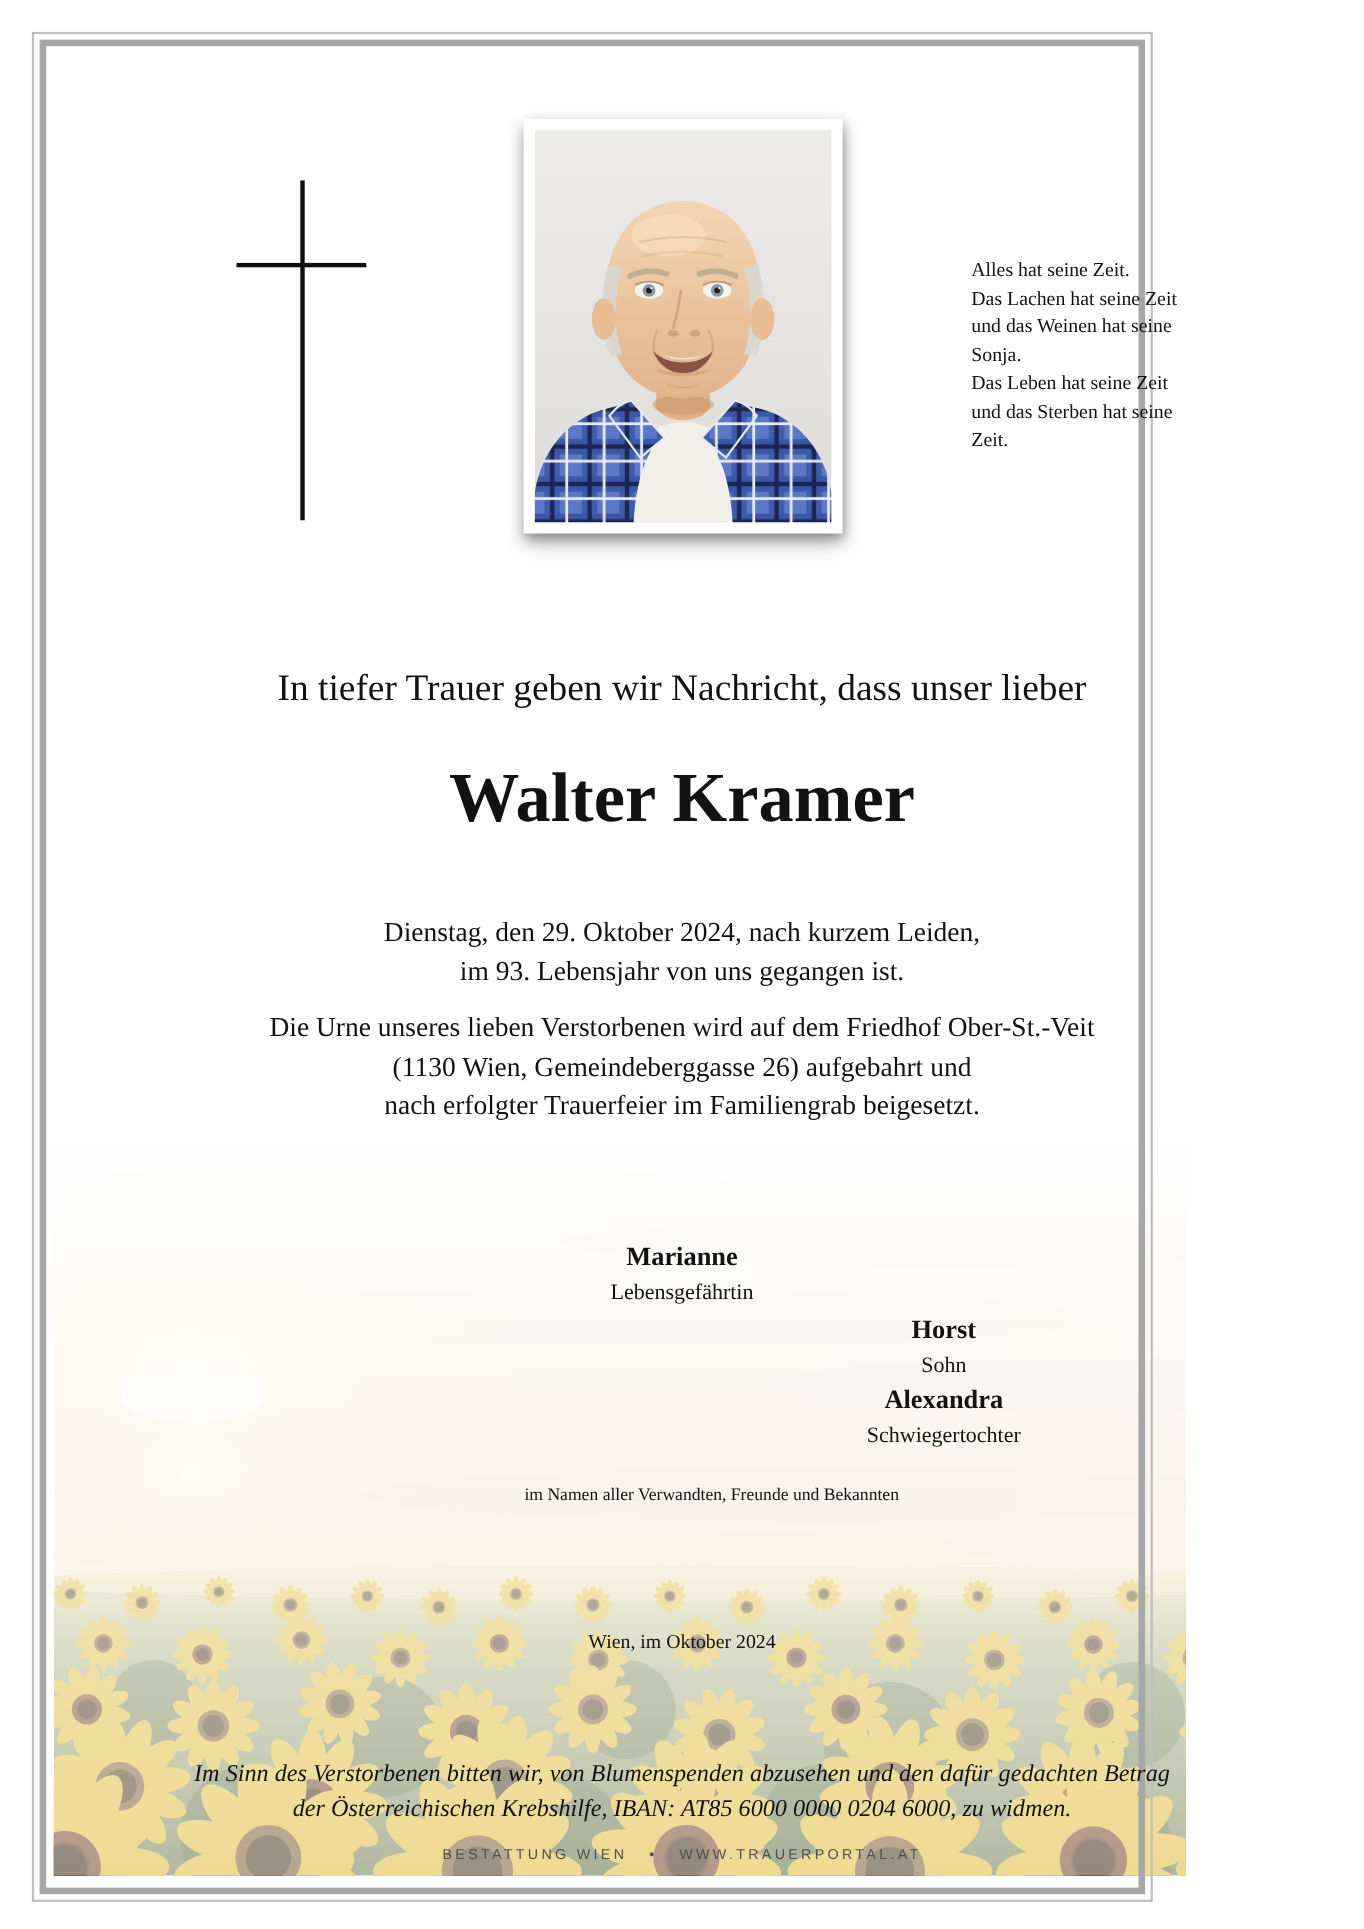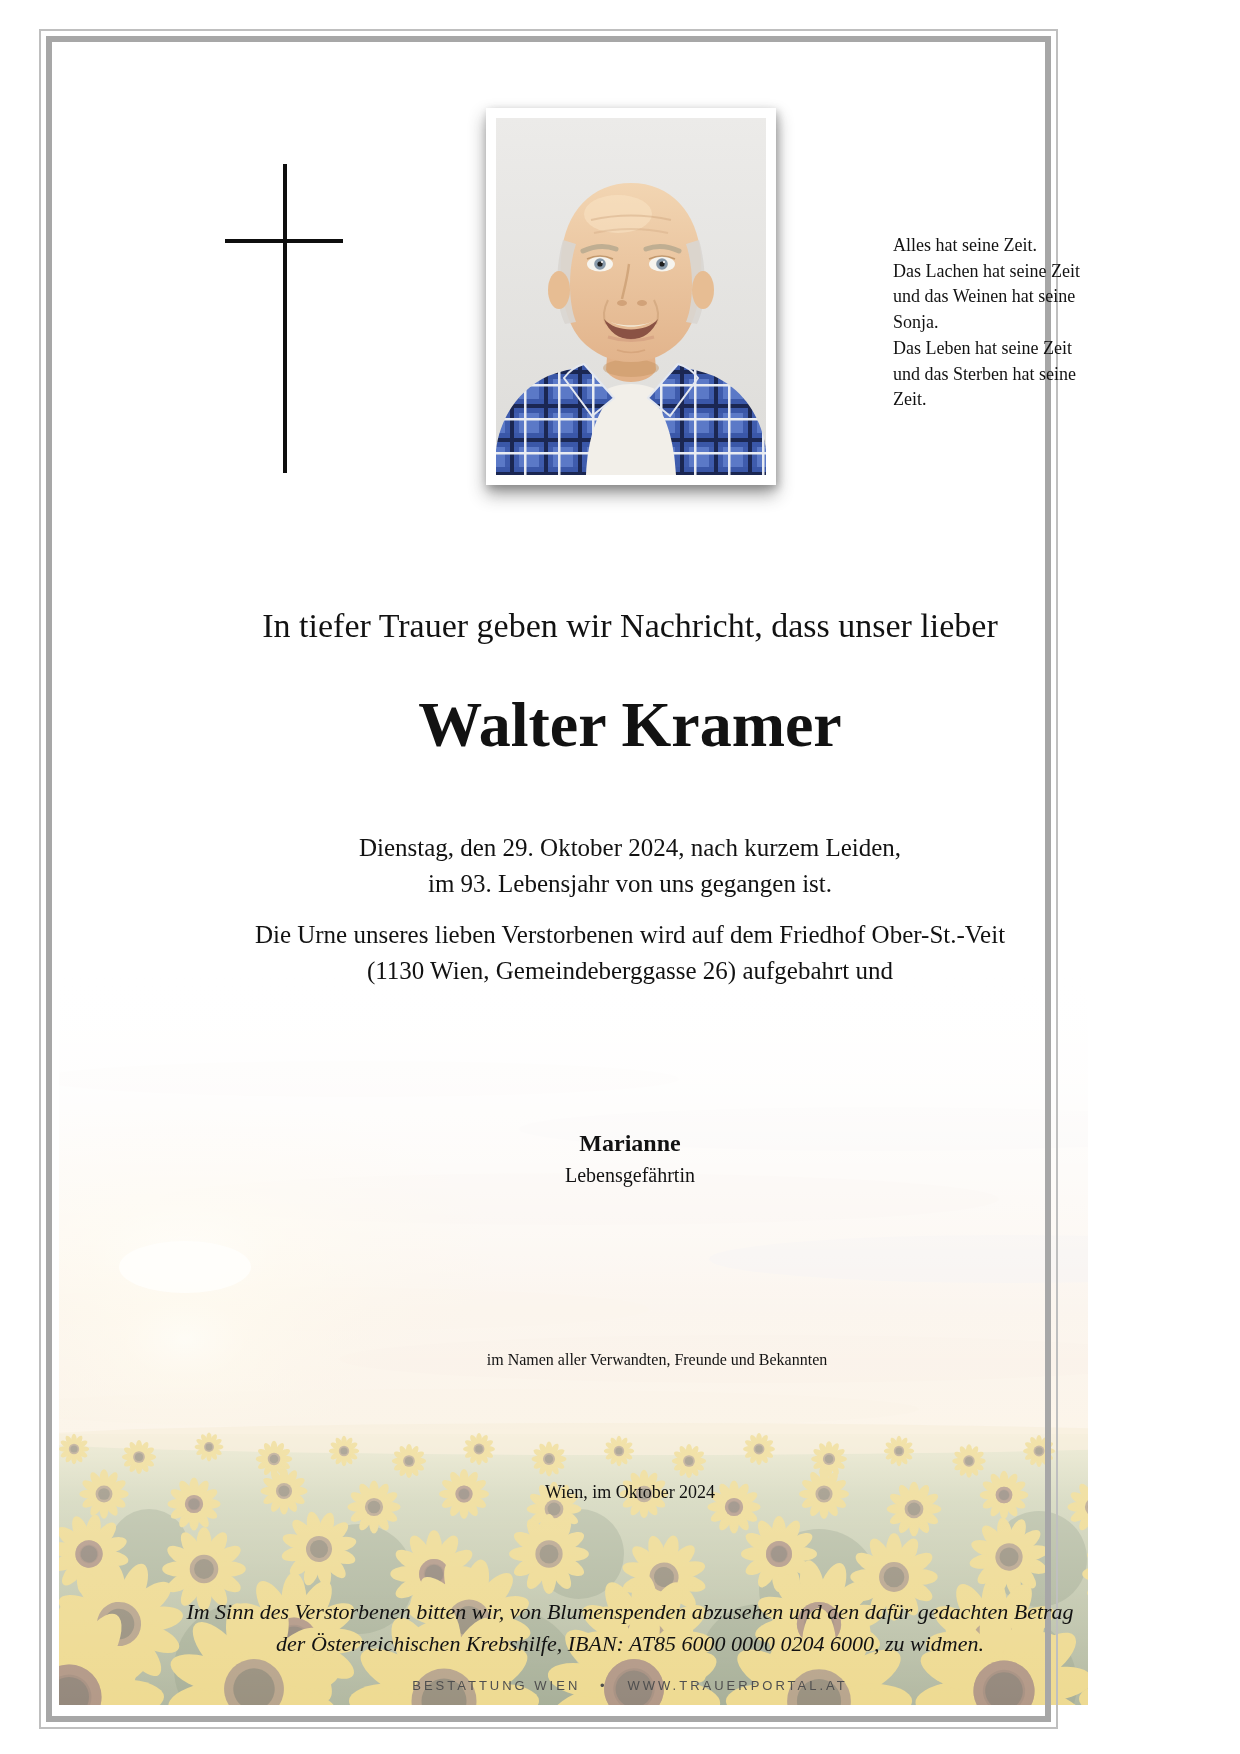--- a/index.html
+++ b/index.html
@@ -1,17 +1,17 @@
 <!DOCTYPE html>
 <html lang="de"><head>
 <meta charset="utf-8">
 <style>
   html,body{margin:0;padding:0;background:#ffffff;}
   .card{position:relative;width:1078px;height:1754px;background:#ffffff;overflow:hidden;
-        font-family:"Liberation Serif","DejaVu Serif",serif;color:#121212;margin-left:10px;}
+        font-family:"Liberation Serif","DejaVu Serif",serif;color:#121212;}
   
   .frame-outer{position:absolute;left:29px;top:29px;right:30px;bottom:25px;border:2px solid #bfbfbf;}
   .frame-inner{position:absolute;left:36px;top:36px;right:37px;bottom:32px;border:6px solid #a7a7a7;}
   
   .bg{position:absolute;left:49px;top:49px;width:1142px;height:1656px;}
   .bg svg{display:block;width:100%;height:100%;}
   
   .cross{position:absolute;left:0;top:0;}
   .cross-v{position:absolute;left:273px;top:164px;width:4px;height:309px;background:#0e0e0e;}
   .cross-h{position:absolute;left:215px;top:239px;width:118px;height:4px;background:#0e0e0e;}
@@ -283,28 +283,35 @@
   <h1 class="center name">Walter Kramer</h1>
 
   <div class="center para death">
     <div>Dienstag, den 29. Oktober 2024, nach kurzem Leiden,</div>
     <div>im 93. Lebensjahr von uns gegangen ist.</div>
   </div>
 
   <div class="center para funeral">
     <div>Die Urne unseres lieben Verstorbenen wird auf dem Friedhof Ober-St.-Veit</div>
     <div>(1130 Wien, Gemeindeberggasse 26) aufgebahrt und</div>
+    <div>nach erfolgter Trauerfeier im Familiengrab beigesetzt.</div>
   </div>
 
   <div class="center primary-mourner">
     <div class="m-name">Marianne</div>
     <div class="m-rel">Lebensgefährtin</div>
   </div>
 
 
+  <div class="mcol mcol-right">
+    <div class="m-name">Horst</div>
+    <div class="m-rel">Sohn</div>
+    <div class="m-name">Alexandra</div>
+    <div class="m-rel">Schwiegertochter</div>
+  </div>
 
   <div class="center closing">im Namen aller Verwandten, Freunde und Bekannten</div>
 
   <div class="center placedate">Wien, im Oktober 2024</div>
 
   <div class="center donation">
     <div>Im Sinn des Verstorbenen bitten wir, von Blumenspenden abzusehen und den dafür gedachten Betrag</div>
     <div>der Österreichischen Krebshilfe, IBAN: AT85 6000 0000 0204 6000, zu widmen.</div>
   </div>
 

